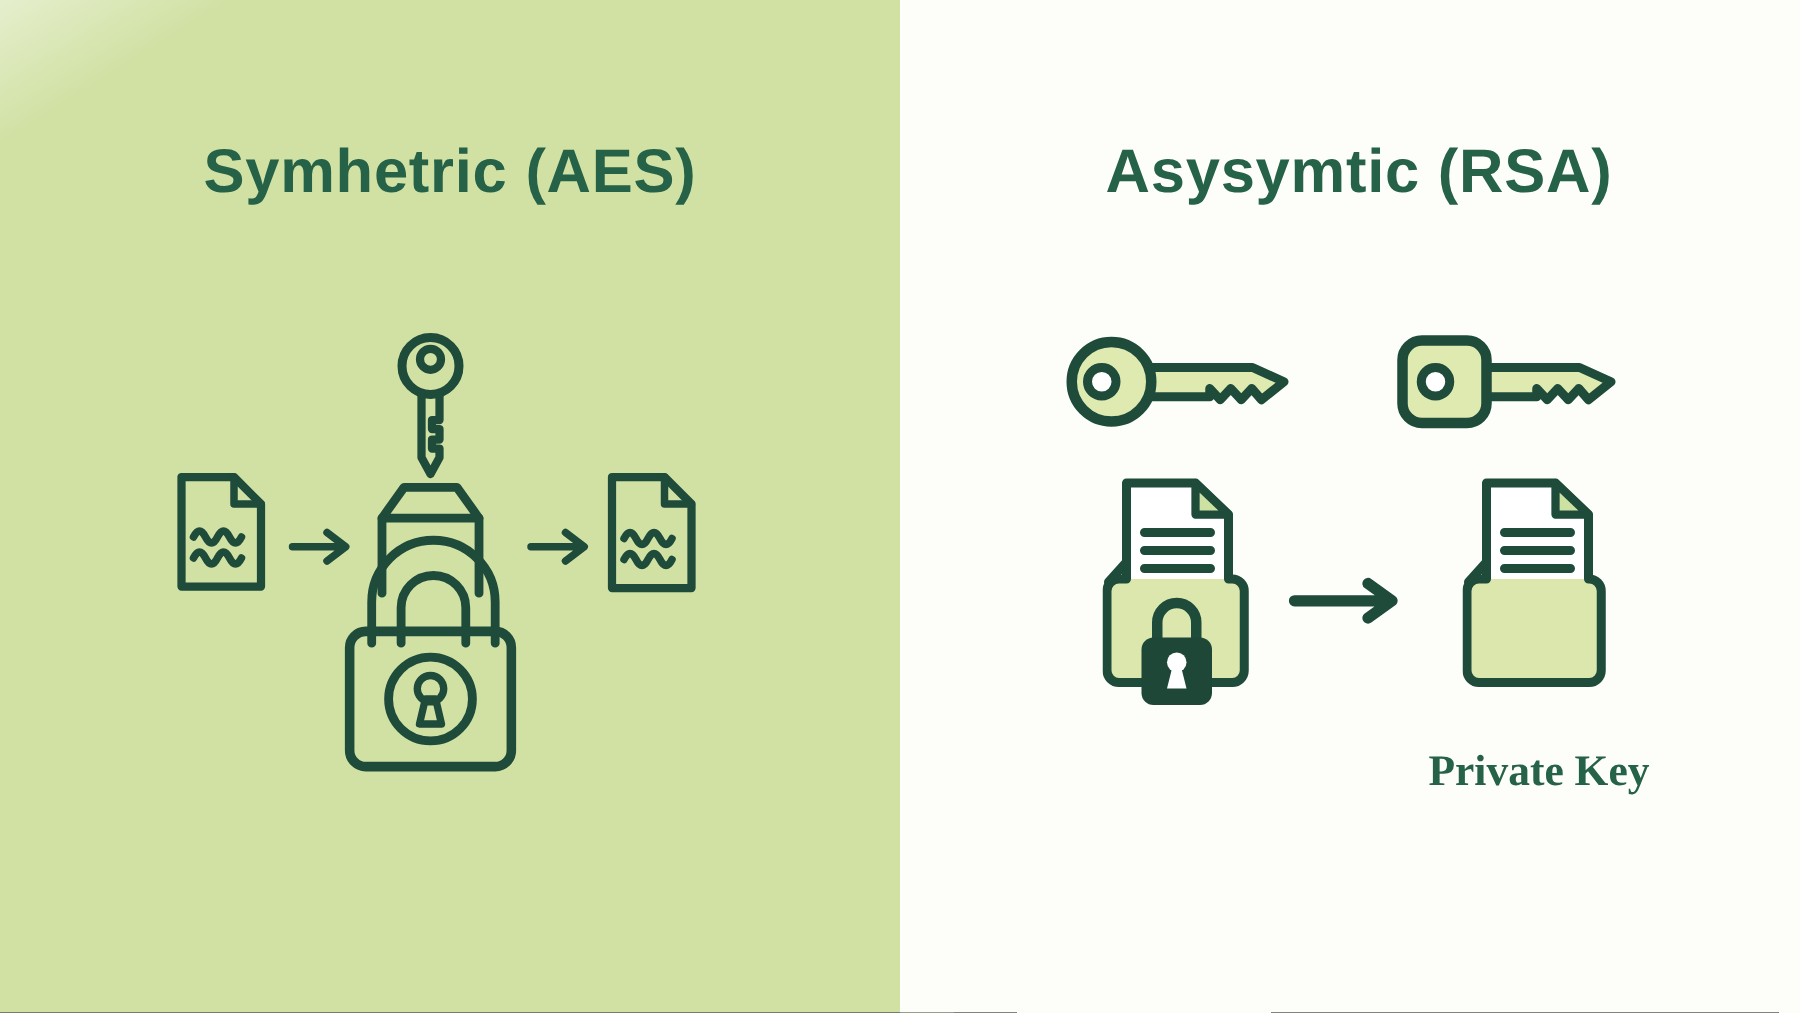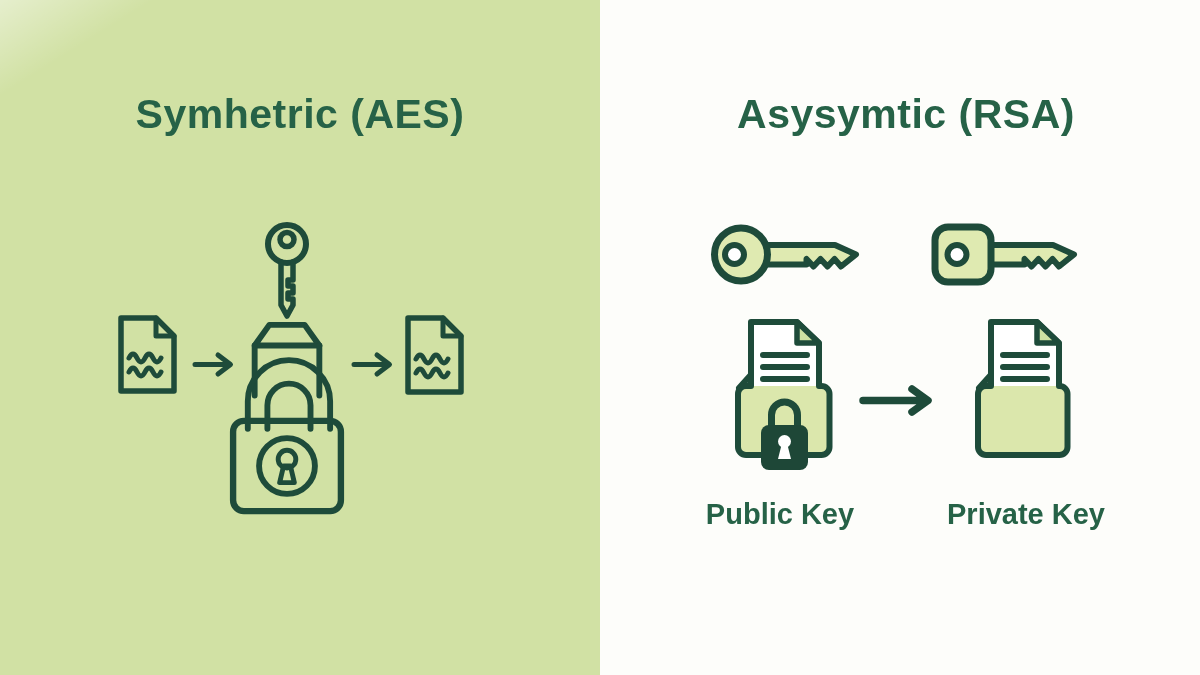--- a/index.html
+++ b/index.html
@@ -45,21 +45,21 @@
   .arrow-1{left:192px;top:349px;width:45px;height:31px;}
   .arrow-2{left:351px;top:349px;width:45px;height:31px;}
   .doc-2{left:401px;top:313px;width:67px;height:84px;}
   
   .key-round{left:110px;top:218px;width:153px;height:73px;}
   .key-square{left:328px;top:218px;width:153px;height:73px;}
   .folder-lock{left:135px;top:318px;width:99px;height:154px;}
   .arrow-3{left:259px;top:384px;width:83px;height:33px;}
   .folder-plain{left:375px;top:318px;width:96px;height:140px;}
   .label-public{left:55px;top:500px;width:250px;}
-  .label-private{left:301px;top:500px;width:250px;}
+  .label-private{left:301px;top:500px;width:250px;font-family:Liberation Serif, serif;}
   
   .s{stroke:var(--icon-green);fill:none;stroke-linejoin:round;stroke-linecap:round;}
   .f-key{fill:var(--key-fill);}
   .f-folder{fill:var(--folder-fill);}
   .f-fold{fill:var(--fold-fill);}
   .f-white{fill:var(--white);}
   .f-dark{fill:var(--lock-body);}
 </style>
 </head>
 <body>
@@ -165,16 +165,15 @@
       <svg viewBox="0 0 96 140">
         <path class="s" d="M4 70 L22 50" stroke-width="6"></path>
         <path class="s f-white" d="M16 4 H62 L84 25 V100 H16 Z" stroke-width="6"></path>
         <path class="s f-fold" d="M62 4 V25 H84 Z" stroke-width="5.5"></path>
         <path class="s" d="M28 37 H72 M28 49 H72 M28 61 H72" stroke-width="6"></path>
         <rect class="f-folder" x="3.5" y="68" width="89" height="69" rx="7"></rect>
         <path class="s" d="M16 68 H11 a8 8 0 0 0 -8 8 V129 a8 8 0 0 0 8 8 H84.5 a8 8 0 0 0 8 -8 V76 a8 8 0 0 0 -8 -8 H84" stroke-width="6"></path>
       </svg>
     </div>
 
-    <div class="label label-public">Public Key</div>
     <div class="label label-private">Private Key</div>
   </section>
 </div>
 
 </body></html>

